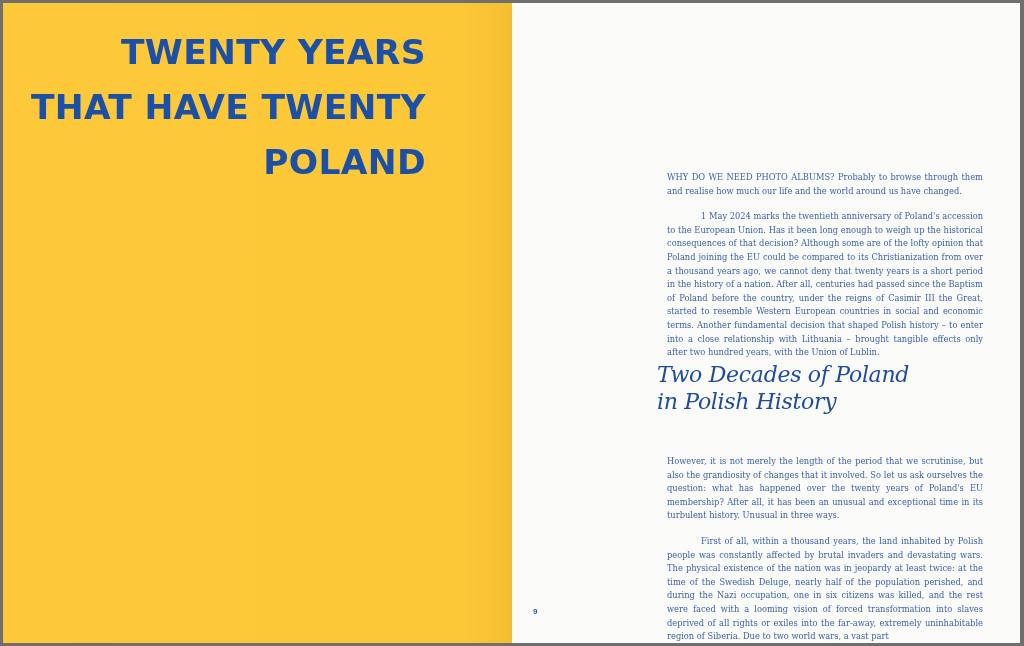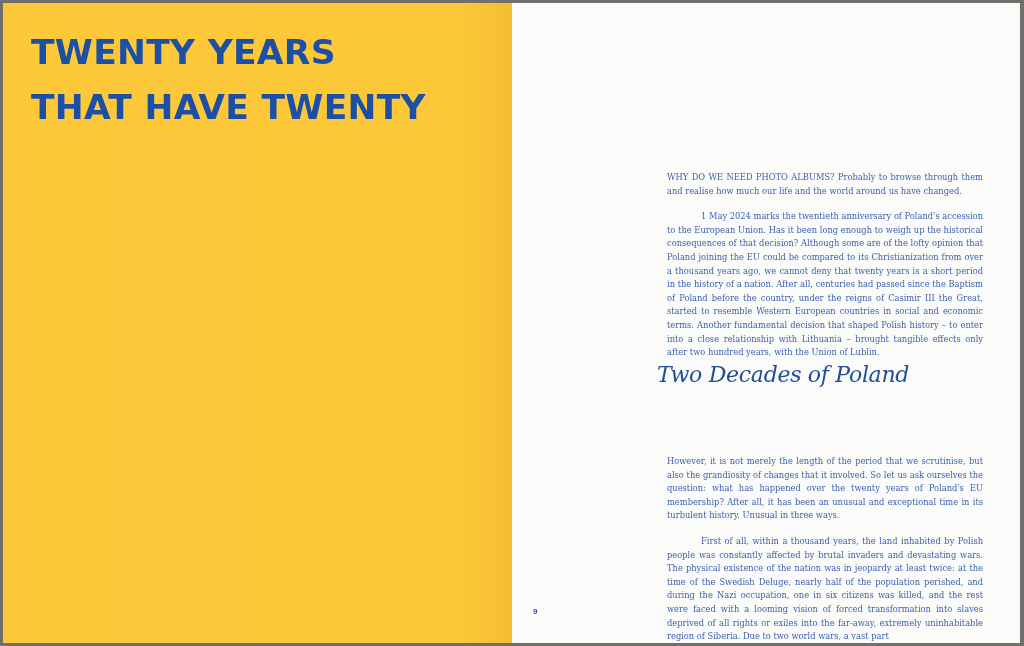--- a/index.html
+++ b/index.html
@@ -27,21 +27,21 @@
   .title {
     position:absolute; left:28px; top:22px;
     margin:0;
     color:#1c4fa6;
     font-family:"DejaVu Sans", sans-serif;
     font-weight:bold;
     font-size:34.5px;
     line-height:55px;
     letter-spacing:0.3px;
   }
-  .title span { display:block; }
+  .title span { display:block;text-align:right; }
   .page-number {
     position:absolute; left:533px; top:607px;
     font-size:8px; color:#2b55a8; font-weight:bold;
     font-family:"Liberation Sans", sans-serif;
   }
   .body-text {
     position:absolute; left:655px; width:340px;
     color:#3a5fae;
     font-family:"DejaVu Serif", serif;
     font-size:8.3px;
@@ -65,32 +65,34 @@
   .section { top:443px; }
 </style>
 </head>
 <body>
 
 <div class="spread">
   <div class="page-left">
     <h1 class="title">
       <span>TWENTY YEARS</span>
       <span>THAT HAVE TWENTY</span>
+      <span>POLAND</span>
     </h1>
   </div>
   <div class="page-right"></div>
 </div>
 
 <div class="page-number">9</div>
 
 <div class="body-text intro">
   <p>WHY DO WE NEED PHOTO ALBUMS? Probably to browse through them and realise how much our life and the world around us have changed.</p>
   <p class="indent">1 May 2024 marks the twentieth anniversary of Poland's accession to the European Union. Has it been long enough to weigh up the historical consequences of that decision? Although some are of the lofty opinion that Poland joining the EU could be compared to its Christianization from over a thousand years ago, we cannot deny that twenty years is a short period in the history of a nation. After all, centuries had passed since the Baptism of Poland before the country, under the reigns of Casimir III the Great, started to resemble Western European countries in social and economic terms. Another fundamental decision that shaped Polish history – to enter into a close relationship with Lithuania – brought tangible effects only after two hundred years, with the Union of Lublin.</p>
 </div>
 
 <h2 class="heading">
   <span>Two Decades of Poland</span>
+  <span>in Polish History</span>
 </h2>
 
 <div class="body-text section">
   <p>However, it is not merely the length of the period that we scrutinise, but also the grandiosity of changes that it involved. So let us ask ourselves the question: what has happened over the twenty years of Poland's EU membership? After all, it has been an unusual and exceptional time in its turbulent history. Unusual in three ways.</p>
   <p class="indent">First of all, within a thousand years, the land inhabited by Polish people was constantly affected by brutal invaders and devastating wars. The physical existence of the nation was in jeopardy at least twice: at the time of the Swedish Deluge, nearly half of the population perished, and during the Nazi occupation, one in six citizens was killed, and the rest were faced with a looming vision of forced transformation into slaves deprived of all rights or exiles into the far-away, extremely uninhabitable region of Siberia. Due to two world wars, a vast part</p>
 </div>
 
 </body></html>

